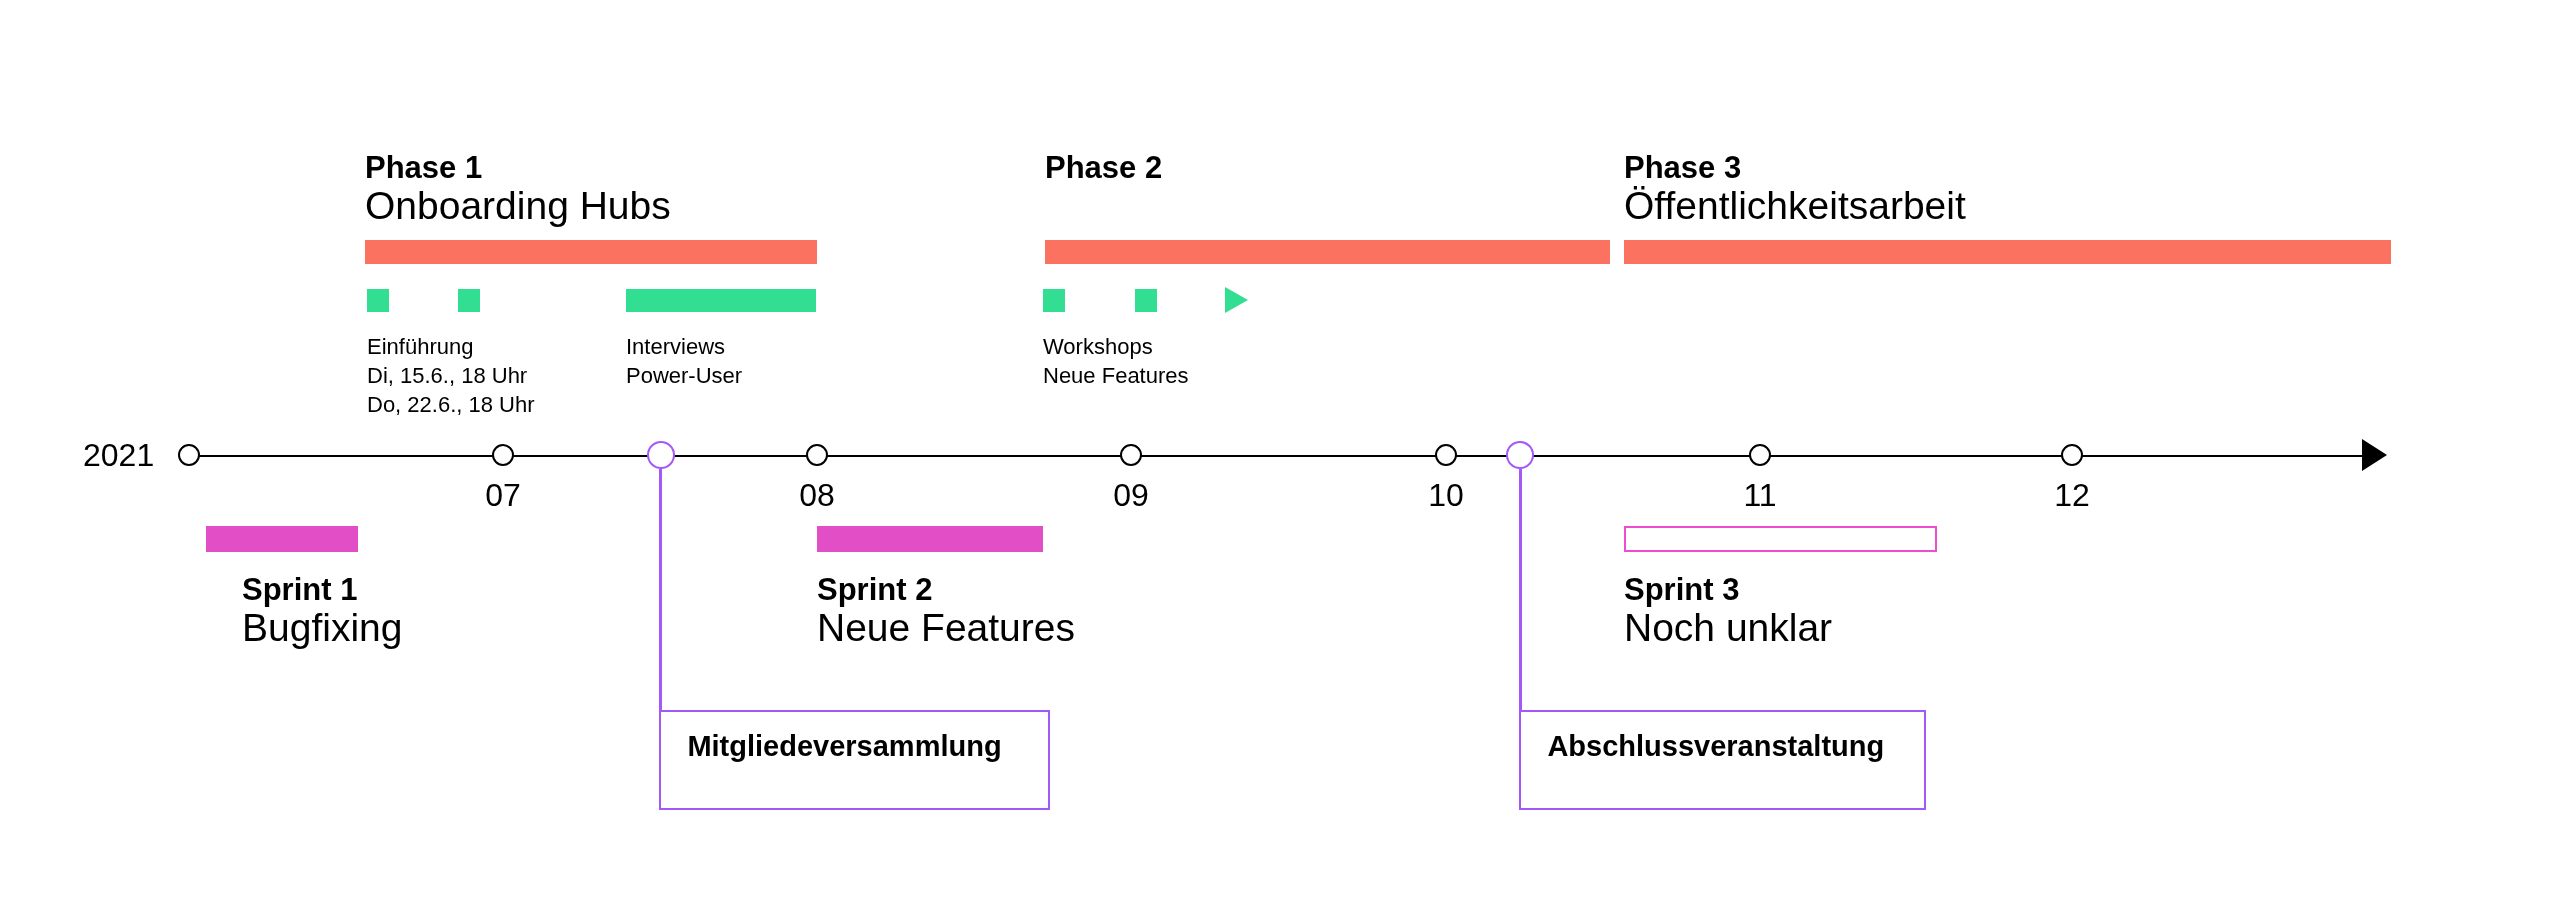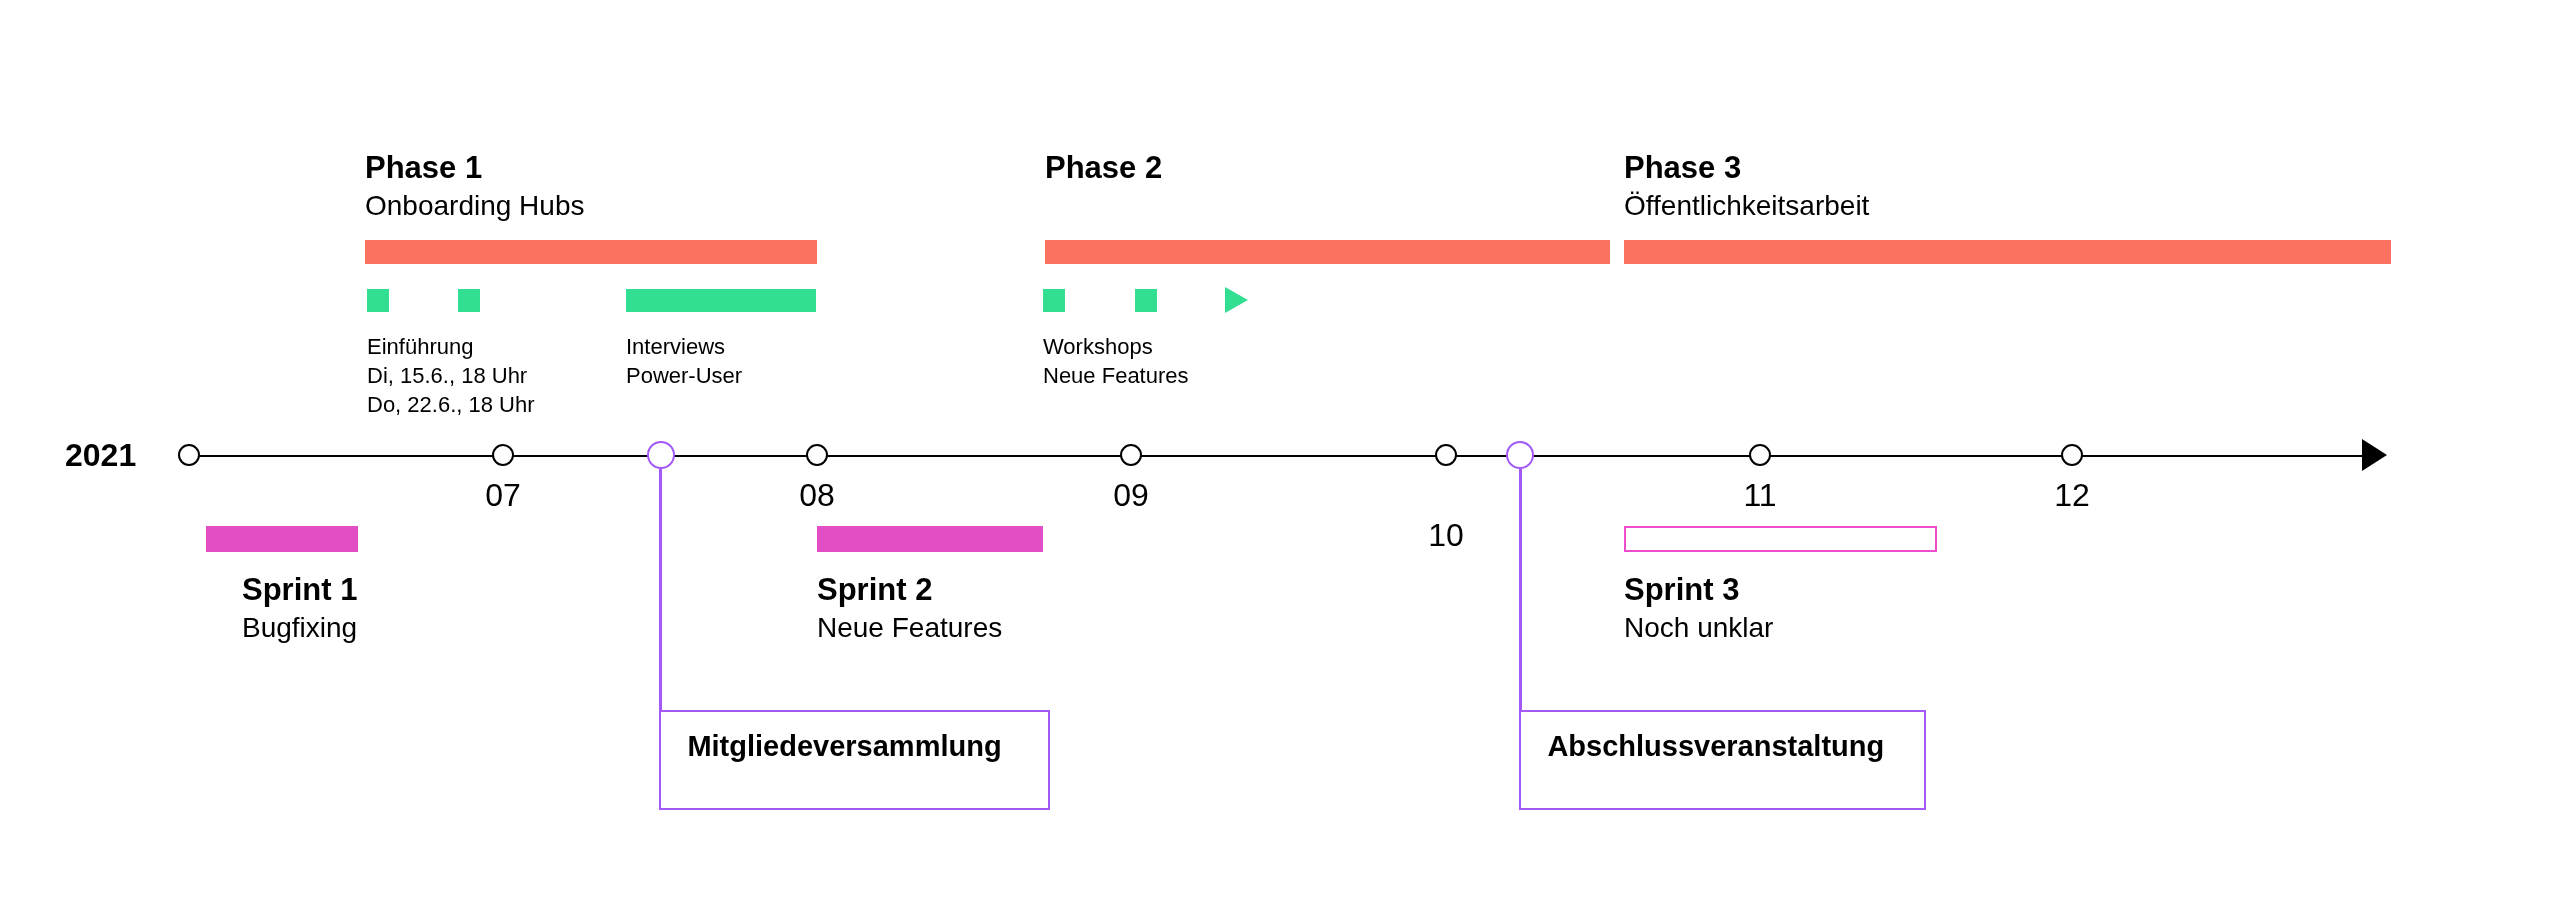--- a/index.html
+++ b/index.html
@@ -11,21 +11,21 @@
     --ink:#000000;
   }
   *{box-sizing:border-box;}
   body{margin:0;background:#ffffff;font-family:"Liberation Sans","DejaVu Sans",sans-serif;color:var(--ink);}
   .canvas{position:relative;width:2576px;height:911px;background:#ffffff;overflow:hidden;}
   .abs{position:absolute;}
 
   
   .phase-block{top:149px;}
   .block-title{font-size:31px;font-weight:700;line-height:38px;white-space:nowrap;}
-  .block-sub{font-size:28px;font-weight:400;line-height:38px;white-space:nowrap;}
+  .block-sub{font-size:39px;font-weight:400;line-height:38px;white-space:nowrap;text-align:right;}
 
   
   .phase-bar{top:240px;height:23.5px;background:var(--coral);}
   .gmark{top:289px;height:23px;background:var(--green);}
   .gtri{top:287px;width:0;height:0;border-left:23.5px solid var(--green);
         border-top:13.2px solid transparent;border-bottom:13.2px solid transparent;}
 
   
   .event-label{top:332px;font-size:22px;line-height:29px;white-space:nowrap;}
   .event-title{font-weight:400;}
@@ -86,39 +86,39 @@
   </div>
   <div class="abs event-label" style="left:626px;">
     <div class="event-title">Interviews</div>
     <div>Power-User</div>
   </div>
   <div class="abs event-label" style="left:1043px;">
     <div class="event-title">Workshops</div>
     <div>Neue Features</div>
   </div>
 
-  <div class="abs year" style="left:65px;font-weight:bold;">2021</div>
+  <div class="abs year" style="left:83px;">2021</div>
   <div class="abs tl-line" style="left:198px;width:2166px;"></div>
   <div class="abs arrowhead" style="left:2362px;"></div>
 
   <div class="abs tl-circle" style="left:178px;"></div>
   <div class="abs tl-circle" style="left:492px;"></div>
   <div class="abs tl-circle" style="left:806px;"></div>
   <div class="abs tl-circle" style="left:1120px;"></div>
   <div class="abs tl-circle" style="left:1435px;"></div>
   <div class="abs tl-circle" style="left:1749px;"></div>
   <div class="abs tl-circle" style="left:2061px;"></div>
 
   <div class="abs tl-circle-purple" style="left:647px;"></div>
   <div class="abs tl-circle-purple" style="left:1506px;"></div>
 
   <div class="abs month" style="left:459px;">07</div>
   <div class="abs month" style="left:773px;">08</div>
   <div class="abs month" style="left:1087px;">09</div>
-  <div class="abs month" style="left:1402px;margin-top:40px;">10</div>
+  <div class="abs month" style="left:1402px;">10</div>
   <div class="abs month" style="left:1716px;">11</div>
   <div class="abs month" style="left:2028px;">12</div>
 
   <div class="abs sprint-bar sprint-filled" style="left:206px;width:152px;"></div>
   <div class="abs sprint-bar sprint-filled" style="left:817px;width:226px;"></div>
   <div class="abs sprint-bar sprint-outlined" style="left:1624px;width:313px;"></div>
 
   <div class="abs sprint-label" style="left:206px;margin-left:36px;">
     <div class="block-title">Sprint 1</div>
     <div class="block-sub">Bugfixing</div>

